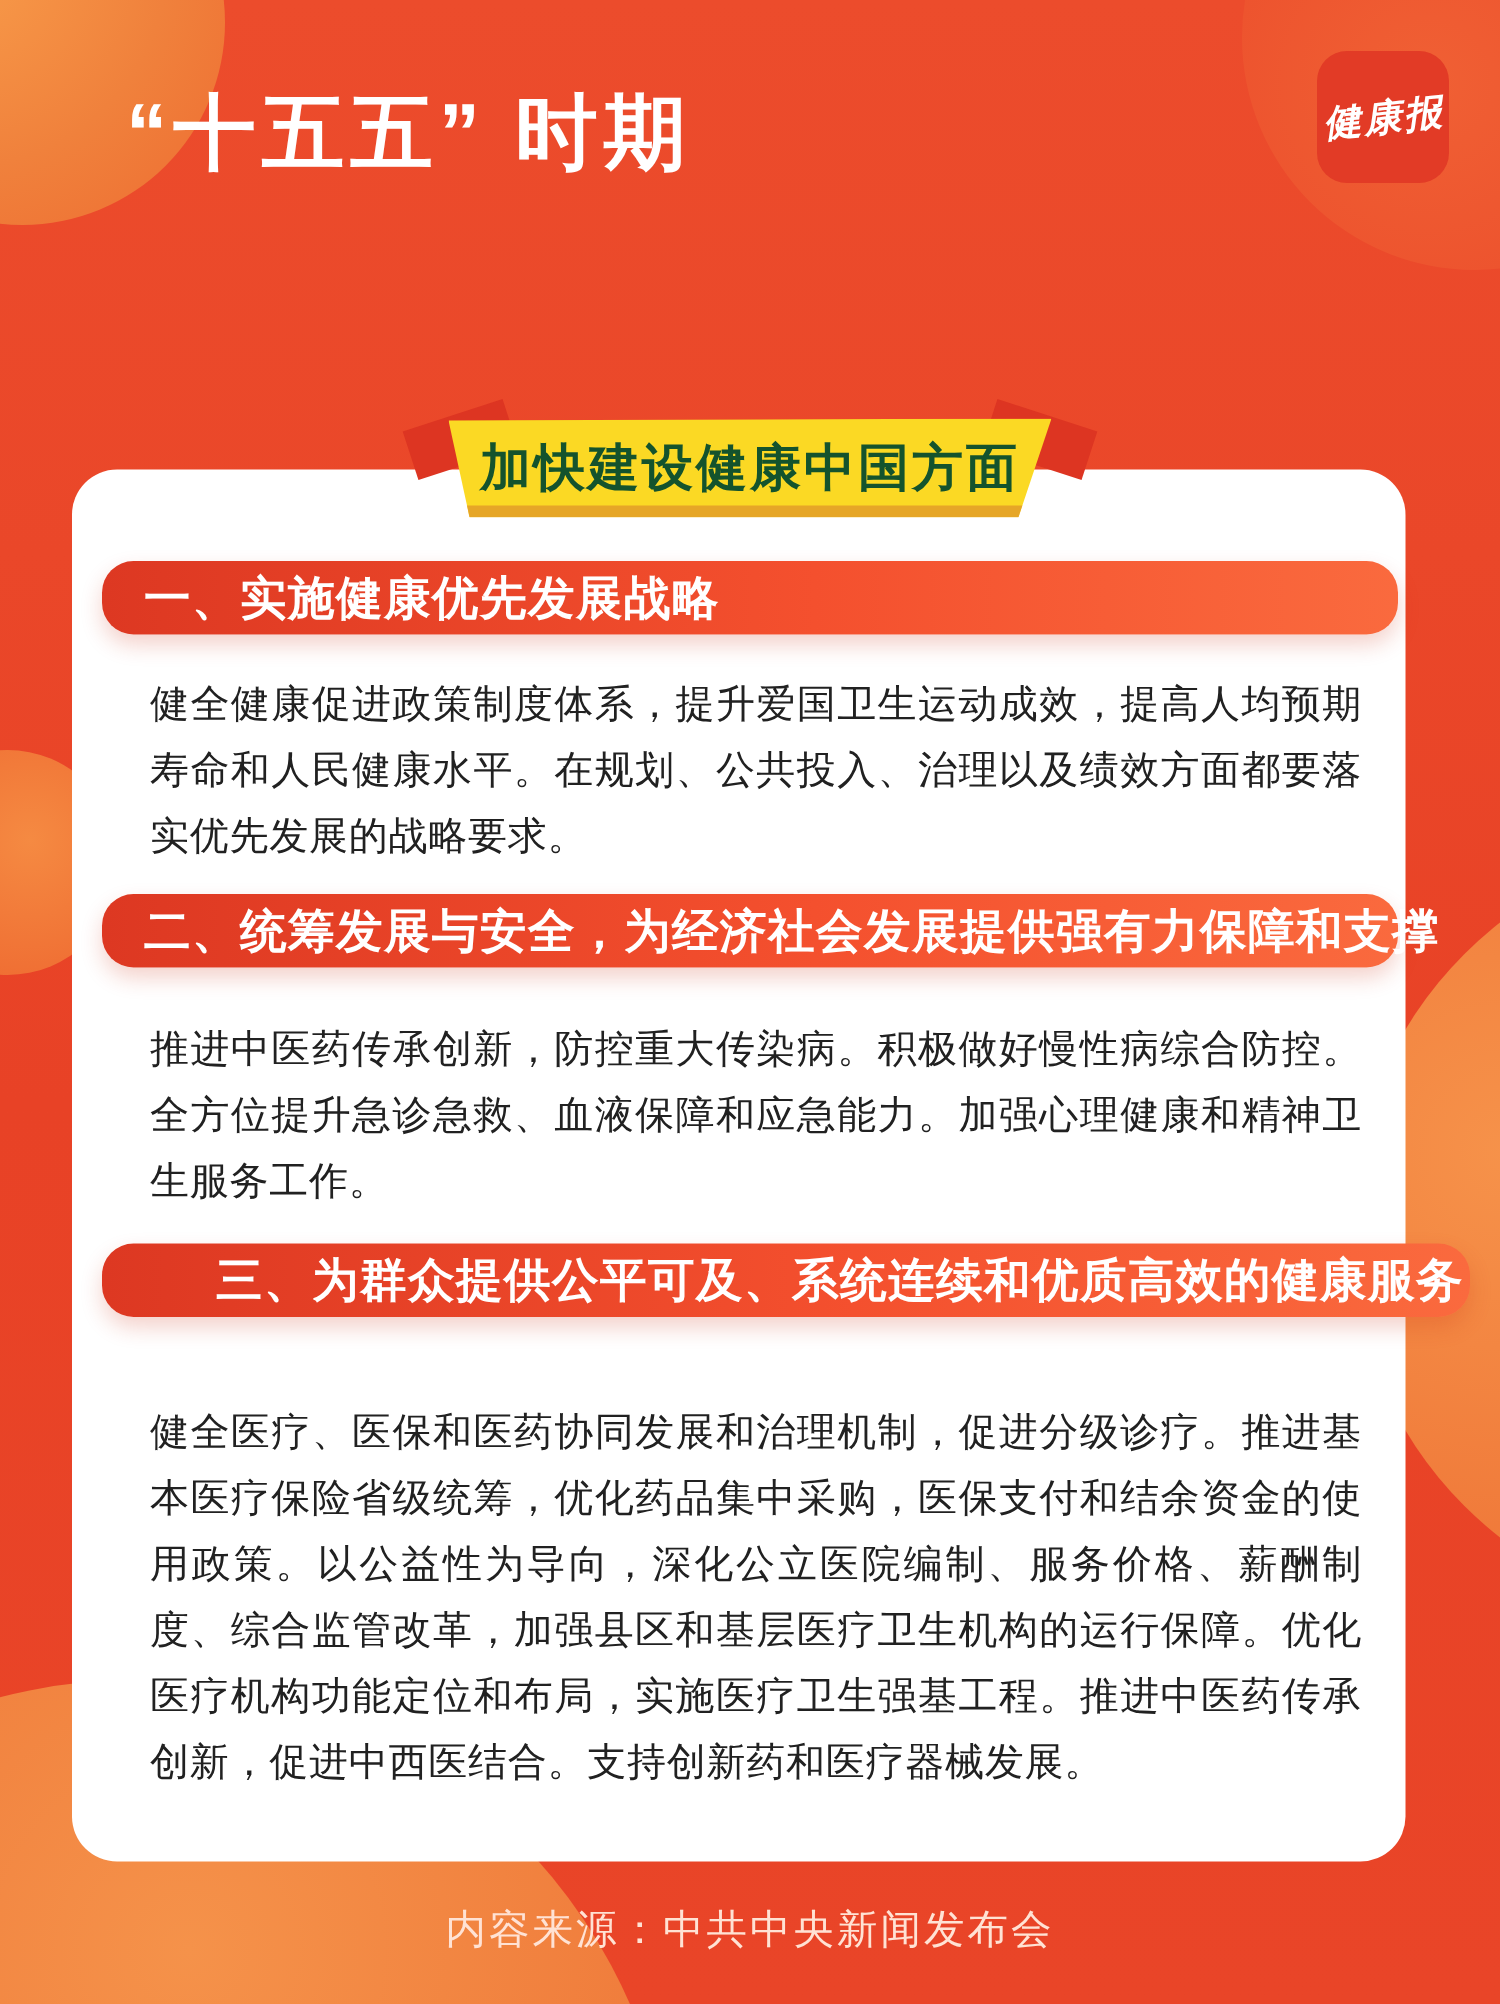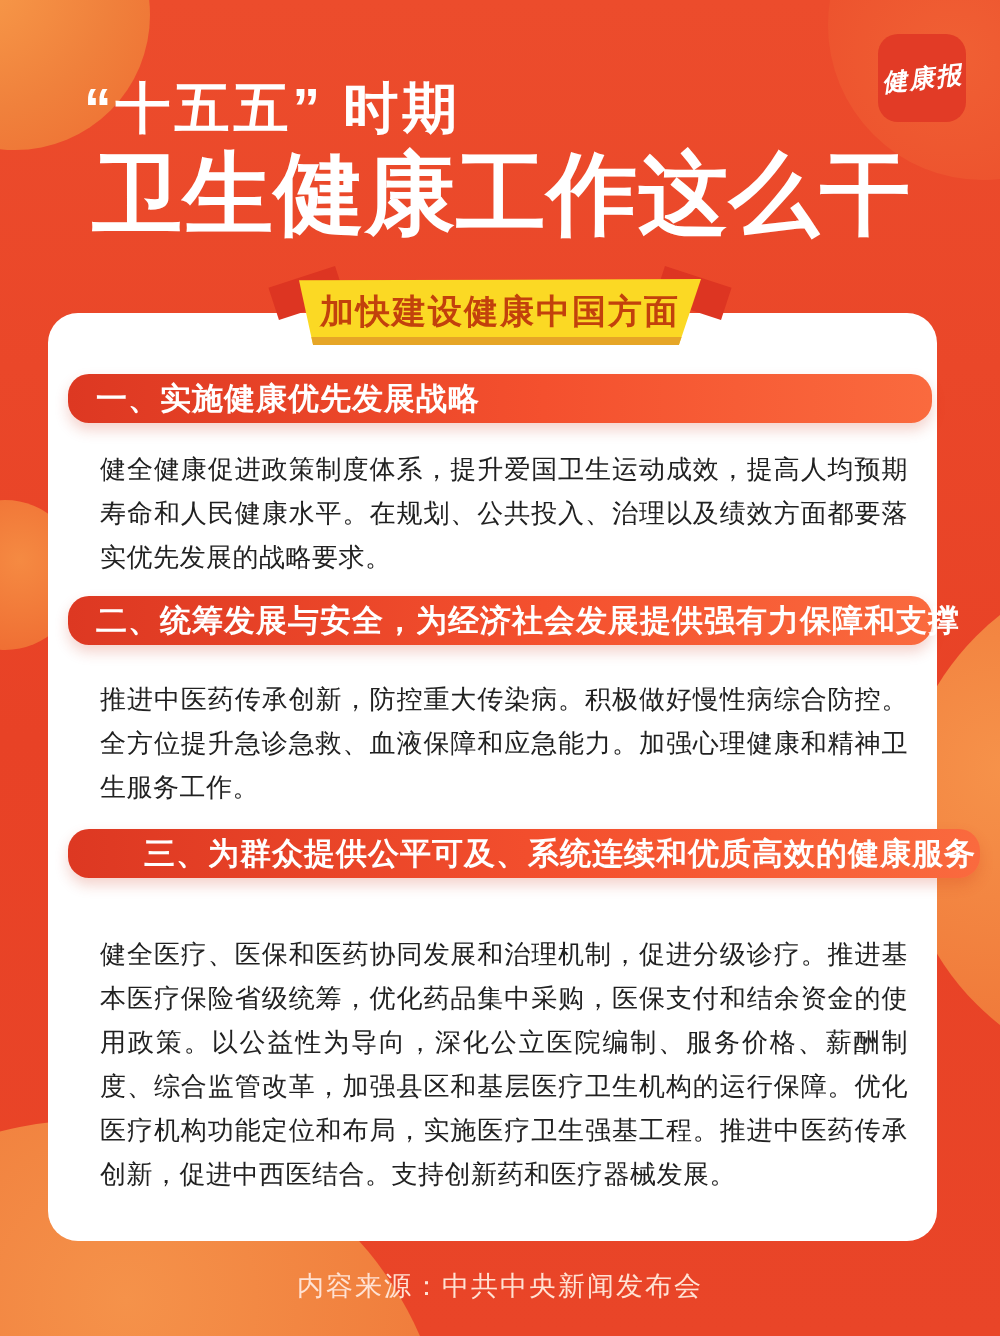--- a/index.html
+++ b/index.html
@@ -27,40 +27,40 @@
     background:#e23b26;border-radius:20px;
     display:flex;align-items:center;justify-content:center;
   }
   .logo span{
     color:#fff;font-size:25px;font-weight:bold;font-style:italic;
     transform:rotate(-6deg);letter-spacing:2px;white-space:nowrap;
   }
 
   
   .kicker{
-    position:absolute;left:84px;top:72px;
+    position:absolute;left:84px;top:52px;
     color:#ffffff;font-size:55px;font-weight:900;letter-spacing:4px;white-space:nowrap;
   }
   .title{
     position:absolute;left:92px;top:134px;
     color:#ffffff;font-size:90px;font-weight:900;letter-spacing:1px;white-space:nowrap;
   }
 
   
   .badge-fold{position:absolute;width:70px;height:34px;background:#dd3522;}
   .badge-fold.left{left:272px;top:276px;transform:rotate(-18deg);}
   .badge-fold.right{left:658px;top:276px;transform:rotate(18deg);}
   .badge{
     position:absolute;left:299px;top:279px;width:402px;height:66px;
     background:#fbd924;
     clip-path:polygon(0% 2%, 100% 0%, 94.5% 100%, 3.5% 100%);
     box-shadow:inset 0 -8px 0 rgba(227,160,40,0.9);
     display:flex;align-items:center;justify-content:center;
   }
-  .badge span{color:#c2410c;font-size:34px;font-weight:900;letter-spacing:2px;white-space:nowrap;}
+  .badge span{color:#14532d;font-size:34px;font-weight:900;letter-spacing:2px;white-space:nowrap;}
 
   
   .card{
     position:absolute;left:48px;top:313px;width:889px;height:928px;
     background:#ffffff;border-radius:30px;
   }
 
   
   .banner{
     position:absolute;left:68px;width:864px;height:49px;border-radius:21px;
@@ -101,21 +101,20 @@
   <div class="blob blob-tr"></div>
   <div class="blob blob-ml"></div>
   <div class="blob blob-r"></div>
   <div class="blob blob-bl"></div>
 
   <div class="logo">
     <span>健康报</span>
   </div>
 
   <div class="kicker">“十五五” 时期</div>
-  <div class="title">卫生健康工作这么干</div>
 
   <div class="card"></div>
 
   <div class="badge-fold left"></div>
   <div class="badge-fold right"></div>
   <div class="badge">
     <span>加快建设健康中国方面</span>
   </div>
 
   <div class="banner b1">

